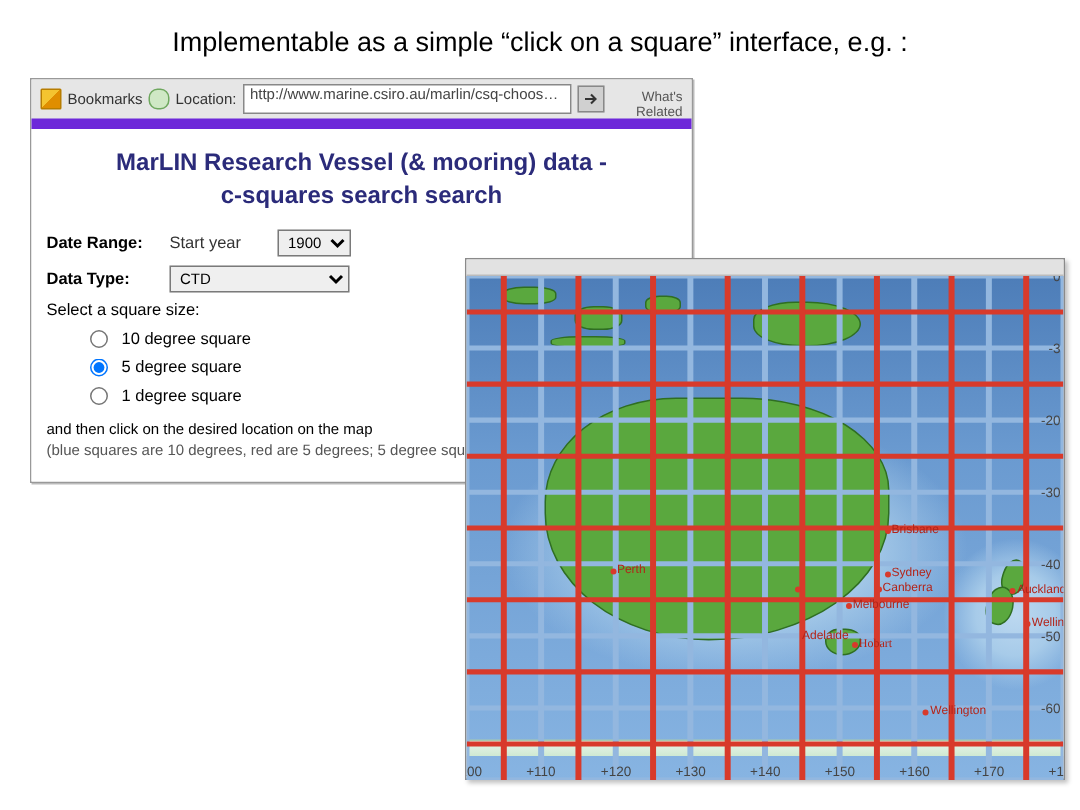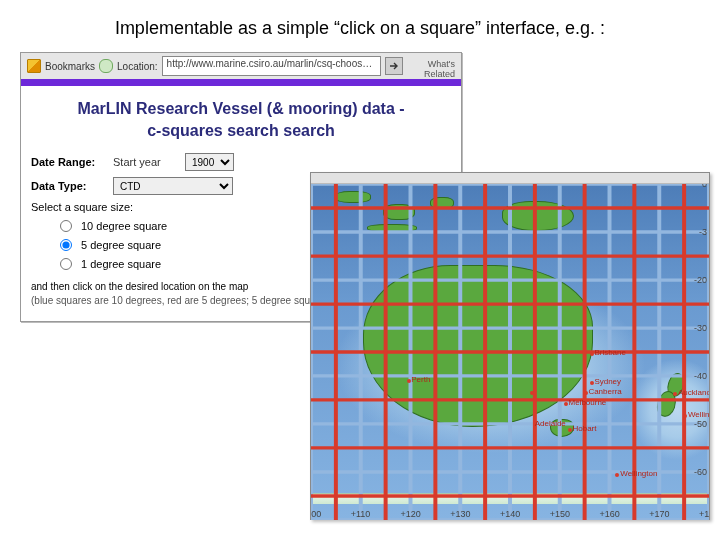--- a/index.html
+++ b/index.html
@@ -175,21 +175,21 @@
           <div class="city-lbl" style="left: 71.2%; top: 57.3%;">Sydney</div>
           <div class="city-dot" style="left: 55%; top: 61.5%;"></div>
           <div class="city-lbl" style="left: 56.2%; top: 60.3%; margin-top: 32px;">Adelaide</div>
           <div class="city-dot" style="left: 68.5%; top: 61.5%;"></div>
           <div class="city-lbl" style="left: 69.7%; top: 60.3%;">Canberra</div>
           <div class="city-dot" style="left: 63.5%; top: 65%;"></div>
           <div class="city-lbl" style="left: 64.7%; top: 63.8%;">Melbourne</div>
           <div class="city-dot" style="left: 91%; top: 62%;"></div>
           <div class="city-lbl" style="left: 92.2%; top: 60.8%;">Auckland</div>
           <div class="city-dot" style="left: 64.5%; top: 72.5%;"></div>
-          <div class="city-lbl" style="left: 65.7%; top: 71.3%;">Hobart</div>
+          <div class="city-lbl" style="left: 65.7%; top: 71.3%; font-family: Liberation Serif, serif;">Hobart</div>
           <div class="city-dot" style="left: 93.5%; top: 68.5%;"></div>
           <div class="city-lbl" style="left: 94.7%; top: 67.3%;">Wellington</div>
           <div class="city-dot" style="left: 76.5%; top: 86%;"></div>
           <div class="city-lbl" style="left: 77.7%; top: 84.8%;">Wellington</div>
         </div>
 
       <div id="axis-layer" style="position:absolute;inset:0">
           <div class="axis-lbl" style="right: 2px; top: calc(0% - 5px);">0</div>
           <div class="axis-lbl" style="right: 2px; top: calc(14.2833% - 5px);">-3</div>
           <div class="axis-lbl" style="right: 2px; top: calc(28.5667% - 5px);">-20</div>

